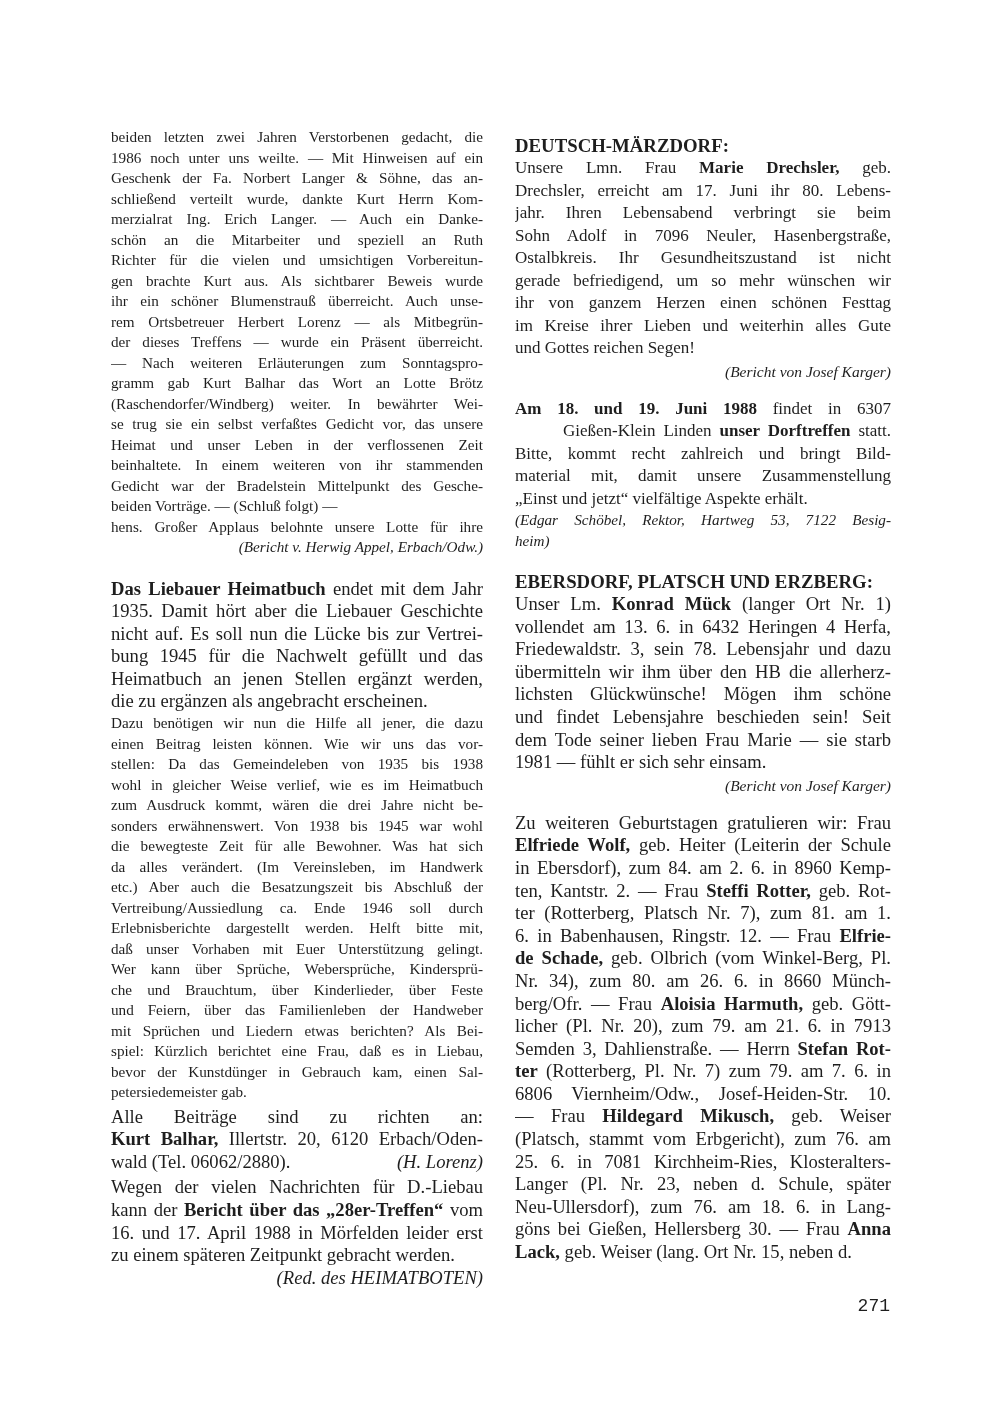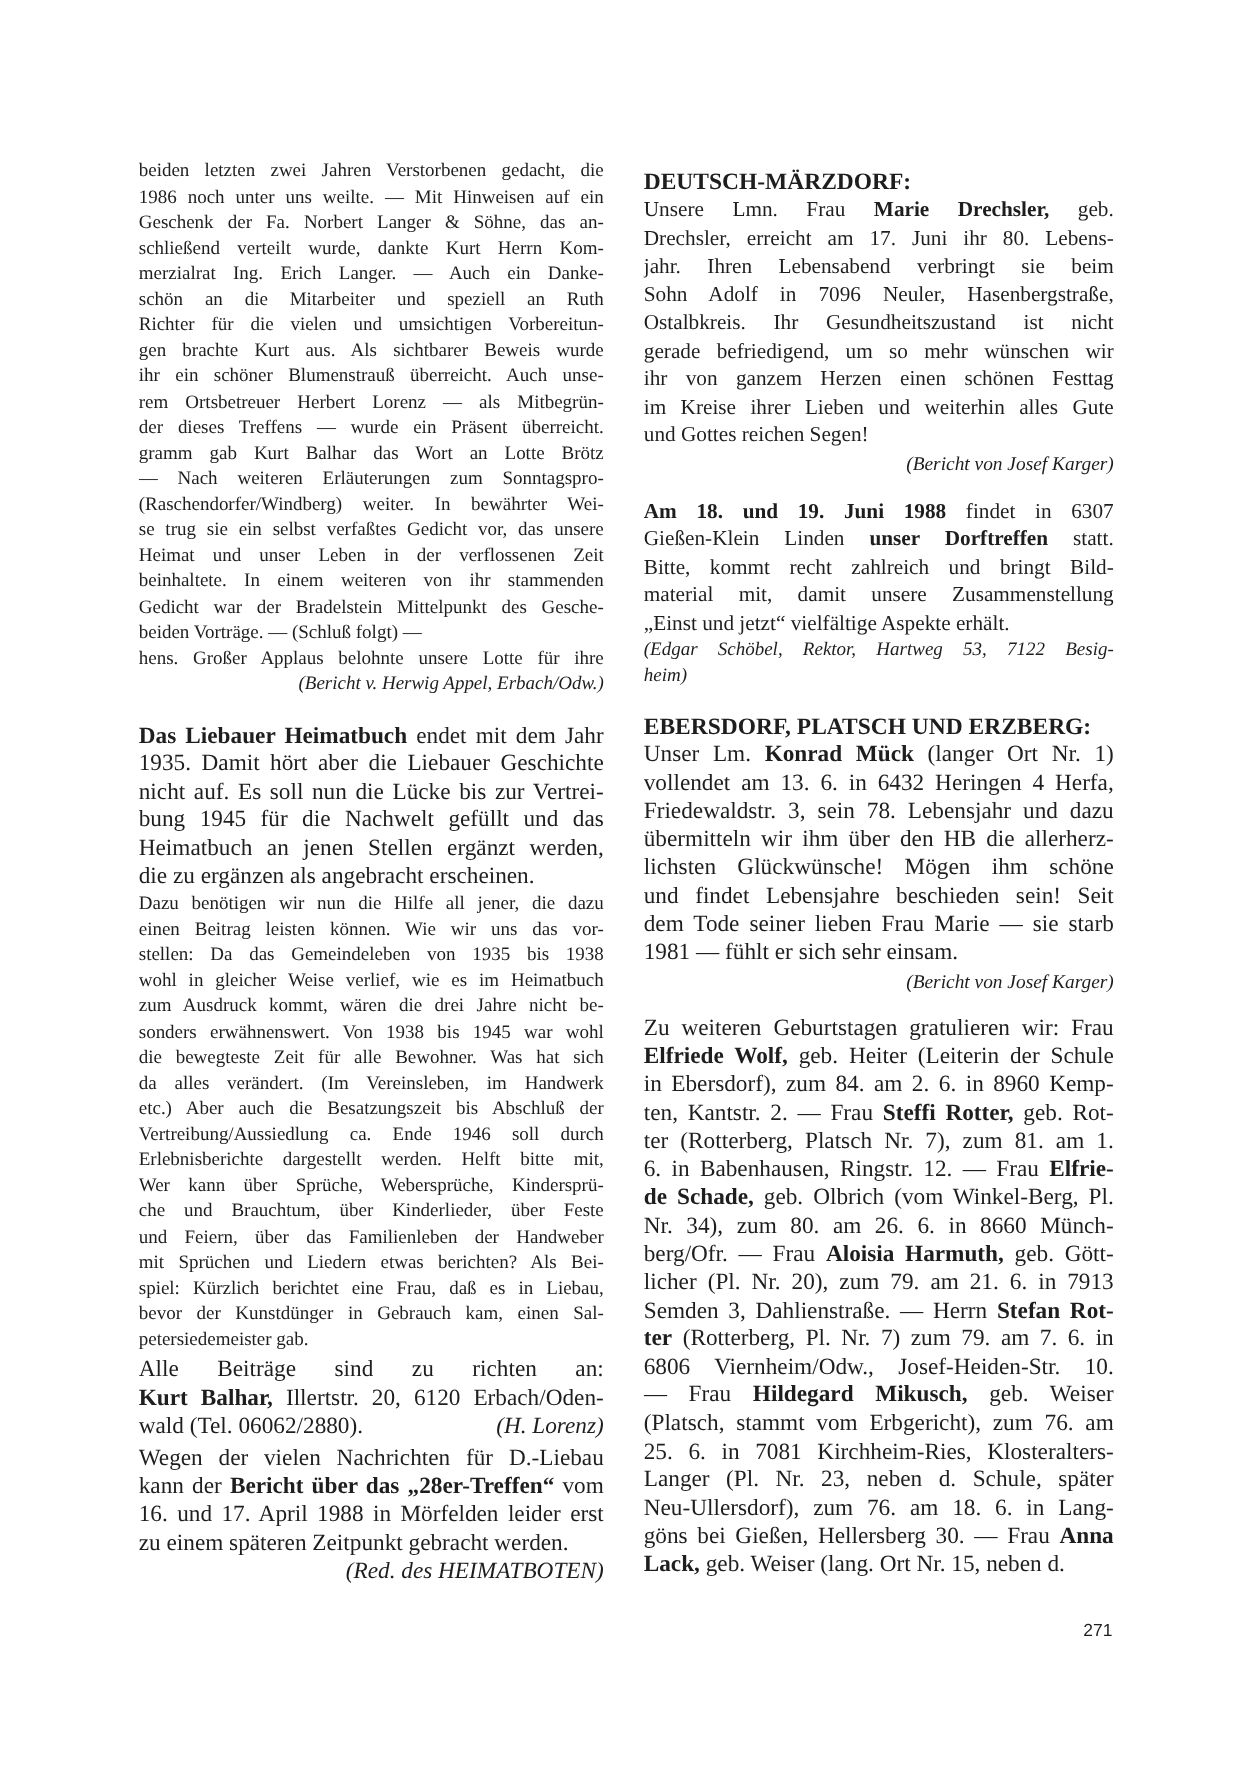--- a/index.html
+++ b/index.html
@@ -29,41 +29,41 @@
 
   .heading .line { font-size: 18.8px; line-height: 22px; height: 22px; font-weight: bold; }
 
   .gap-s { height: 8px; }
   .gap-m { height: 14px; }
   .gap-l { height: 20px; }
   .gap-xs { height: 3px; }
 
   #page-number {
     position: absolute; left: 850px; top: 1296px; width: 40px; text-align: right;
-    font-size: 14px; font-family: Liberation Sans, sans-serif;
+    font-size: 18px; font-family: Liberation Mono, monospace;
   }
 </style>
 </head>
 <body>
 
 <div id="col-left" class="col">
     <div class="para sz-s">
       <span class="line"><span>beiden letzten zwei Jahren Verstorbenen gedacht, die</span></span>
       <span class="line"><span>1986 noch unter uns weilte. — Mit Hinweisen auf ein</span></span>
       <span class="line"><span>Geschenk der Fa. Norbert Langer &amp; Söhne, das an-</span></span>
       <span class="line"><span>schließend verteilt wurde, dankte Kurt Herrn Kom-</span></span>
       <span class="line"><span>merzialrat Ing. Erich Langer. — Auch ein Danke-</span></span>
       <span class="line"><span>schön an die Mitarbeiter und speziell an Ruth</span></span>
       <span class="line"><span>Richter für die vielen und umsichtigen Vorbereitun-</span></span>
       <span class="line"><span>gen brachte Kurt aus. Als sichtbarer Beweis wurde</span></span>
       <span class="line"><span>ihr ein schöner Blumenstrauß überreicht. Auch unse-</span></span>
       <span class="line"><span>rem Ortsbetreuer Herbert Lorenz — als Mitbegrün-</span></span>
       <span class="line"><span>der dieses Treffens — wurde ein Präsent überreicht.</span></span>
+      <span class="line"><span>— Nach weiteren Erläuterungen zum Sonntagspro-</span></span>
       <span class="line"><span>gramm gab Kurt Balhar das Wort an Lotte Brötz</span></span>
-      <span class="line"><span>— Nach weiteren Erläuterungen zum Sonntagspro-</span></span>
       <span class="line"><span>(Raschendorfer/Windberg) weiter. In bewährter Wei-</span></span>
       <span class="line"><span>se trug sie ein selbst verfaßtes Gedicht vor, das unsere</span></span>
       <span class="line"><span>Heimat und unser Leben in der verflossenen Zeit</span></span>
       <span class="line"><span>beinhaltete. In einem weiteren von ihr stammenden</span></span>
       <span class="line"><span>Gedicht war der Bradelstein Mittelpunkt des Gesche-</span></span>
       <span class="line last"><span>beiden Vorträge. — (Schluß folgt) —</span></span>
       <span class="line"><span>hens. Großer Applaus belohnte unsere Lotte für ihre</span></span>
     </div>
     <div class="para sz-s">
       <span class="line right"><span class="i">(Bericht v. Herwig Appel, Erbach/Odw.)</span></span>
@@ -82,20 +82,21 @@
       <span class="line"><span>einen Beitrag leisten können. Wie wir uns das vor-</span></span>
       <span class="line"><span>stellen: Da das Gemeindeleben von 1935 bis 1938</span></span>
       <span class="line"><span>wohl in gleicher Weise verlief, wie es im Heimatbuch</span></span>
       <span class="line"><span>zum Ausdruck kommt, wären die drei Jahre nicht be-</span></span>
       <span class="line"><span>sonders erwähnenswert. Von 1938 bis 1945 war wohl</span></span>
       <span class="line"><span>die bewegteste Zeit für alle Bewohner. Was hat sich</span></span>
       <span class="line"><span>da alles verändert. (Im Vereinsleben, im Handwerk</span></span>
       <span class="line"><span>etc.) Aber auch die Besatzungszeit bis Abschluß der</span></span>
       <span class="line"><span>Vertreibung/Aussiedlung ca. Ende 1946 soll durch</span></span>
       <span class="line"><span>Erlebnisberichte dargestellt werden. Helft bitte mit,</span></span>
+      <span class="line"><span>daß unser Vorhaben mit Euer Unterstützung gelingt.</span></span>
       <span class="line"><span>Wer kann über Sprüche, Webersprüche, Kindersprü-</span></span>
       <span class="line"><span>che und Brauchtum, über Kinderlieder, über Feste</span></span>
       <span class="line"><span>und Feiern, über das Familienleben der Handweber</span></span>
       <span class="line"><span>mit Sprüchen und Liedern etwas berichten? Als Bei-</span></span>
       <span class="line"><span>spiel: Kürzlich berichtet eine Frau, daß es in Liebau,</span></span>
       <span class="line"><span>bevor der Kunstdünger in Gebrauch kam, einen Sal-</span></span>
       <span class="line last"><span>petersiedemeister gab.</span></span>
     </div>
     <div class="gap-xs"></div>
     <div class="para sz-l">
@@ -132,21 +133,21 @@
       <span class="line" style="font-size: 17px; line-height: 22.5px; height: 22.5px;"><span>ihr von ganzem Herzen einen schönen Festtag</span></span>
       <span class="line" style="font-size: 17px; line-height: 22.5px; height: 22.5px;"><span>im Kreise ihrer Lieben und weiterhin alles Gute</span></span>
       <span class="line last" style="font-size: 17px; line-height: 22.5px; height: 22.5px;"><span>und Gottes reichen Segen!</span></span>
     </div>
     <div class="para sz-s">
       <span class="line right" style="font-size: 15.5px; line-height: 24px; height: 24px;"><span class="i">(Bericht von Josef Karger)</span></span>
     </div>
     <div class="gap-m"></div>
     <div class="para sz-l">
       <span class="line" style="font-size: 17px; line-height: 22.5px; height: 22.5px;"><span class="b">Am 18. und 19. Juni 1988</span><span> findet in 6307</span></span>
-      <span class="line" style="font-size: 17px; line-height: 22.5px; height: 22.5px;"><span>Gießen-Klein Linden </span><span class="b">unser Dorftreffen</span><span> statt.</span></span>
+      <span class="line" style="font-size: 17px; line-height: 22.5px; height: 22.5px; margin-left: 48px;"><span>Gießen-Klein Linden </span><span class="b">unser Dorftreffen</span><span> statt.</span></span>
       <span class="line" style="font-size: 17px; line-height: 22.5px; height: 22.5px;"><span>Bitte, kommt recht zahlreich und bringt Bild-</span></span>
       <span class="line" style="font-size: 17px; line-height: 22.5px; height: 22.5px;"><span>material mit, damit unsere Zusammenstellung</span></span>
       <span class="line last" style="font-size: 17px; line-height: 22.5px; height: 22.5px;"><span>„Einst und jetzt“ vielfältige Aspekte erhält.</span></span>
     </div>
     <div class="para sz-s">
       <span class="line"><span class="i">(Edgar Schöbel, Rektor, Hartweg 53, 7122 Besig-</span></span>
       <span class="line last"><span class="i">heim)</span></span>
     </div>
     <div class="gap-l"></div>
     <div class="para heading">

